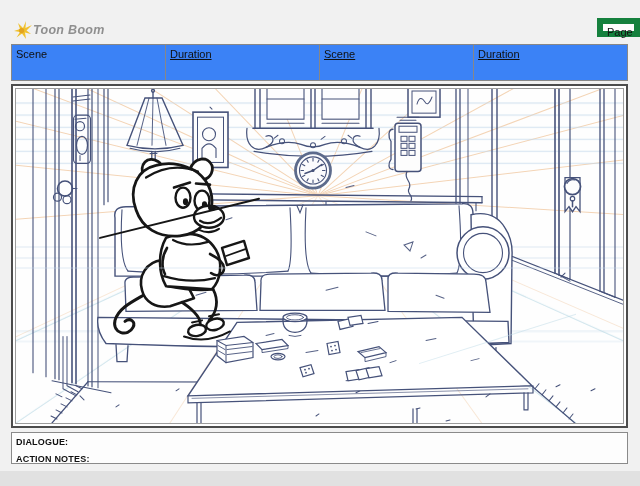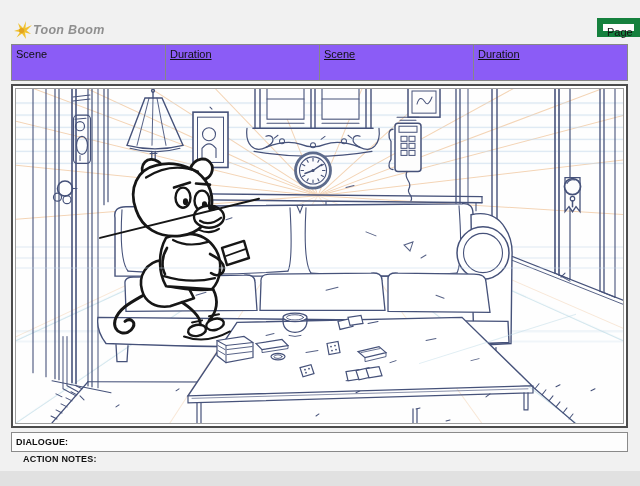--- a/index.html
+++ b/index.html
@@ -13,40 +13,40 @@
   .footer-strip{position:absolute;left:0;top:471px;width:640px;height:15px;background:#e1e1e1;}
   .brand{position:absolute;left:13px;top:20px;height:20px;display:flex;align-items:center;}
   .brand-text{font-size:12.5px;font-weight:bold;font-style:italic;color:#8f8f8f;letter-spacing:.3px;}
   .page-box{
     position:absolute;left:585px;top:18px;width:43px;height:19px;
     background:#fdfdfd;border:6px solid #15803d;
     font-size:11px;color:#111;padding:2px 0 0 4px;margin-left:12px;
   }
   .fields-row{
     position:absolute;left:11px;top:44px;width:617px;height:37px;
-    background:#8b5cf6;border:1px solid #878787;display:flex;justify-content:flex-end;
+    background:#3b82f6;border:1px solid #878787;display:flex;justify-content:flex-end;
   }
   .field-cell{flex:1;padding:3px 0 0 4px;font-size:11px;color:#101010;}
   .field-cell + .field-cell{border-left:1px solid #878787;text-decoration:underline;}
   .panel{
     position:absolute;left:11px;top:84px;width:617px;height:344px;
     background:#ffffff;border:2px solid #4c4c4c;
   }
   .panel-inner{
     position:absolute;left:2px;top:2px;right:2px;bottom:2px;
     border:1px solid #9c9c9c;background:#fefefe;
   }
   .panel-inner svg{display:block;width:100%;height:100%;}
   .notes-box{
-    position:absolute;left:11px;top:432px;width:617px;height:20px;
+    position:absolute;left:11px;top:432px;width:617px;height:32px;
     background:#fdfdfd;border:1px solid #8a8a8a;
   }
   .notes-label{position:absolute;left:4px;font-size:9px;font-weight:bold;color:#101010;letter-spacing:.2px;}
   .dialogue-label{top:4px;}
-  .action-label{top:21px;margin-left:7px;}
+  .action-label{top:21px;}
 </style>
 </head>
 <body>
 
 <div class="brand">
   <svg width="20" height="19" viewBox="0 0 20 19">
     <path d="M1,10 L7,8 L5,2 L10,7 L13,0 L12.5,7 L19,4 L13.5,9.5 L18,13 L12,11.5 L13,18 L9,12.5 L3.5,16.5 L7,11 Z" fill="#f0c12e"></path>
     <circle cx="8.6" cy="9.6" r="2.6" fill="#e2a31f"></circle>
   </svg>
   <span class="brand-text">Toon Boom</span>

